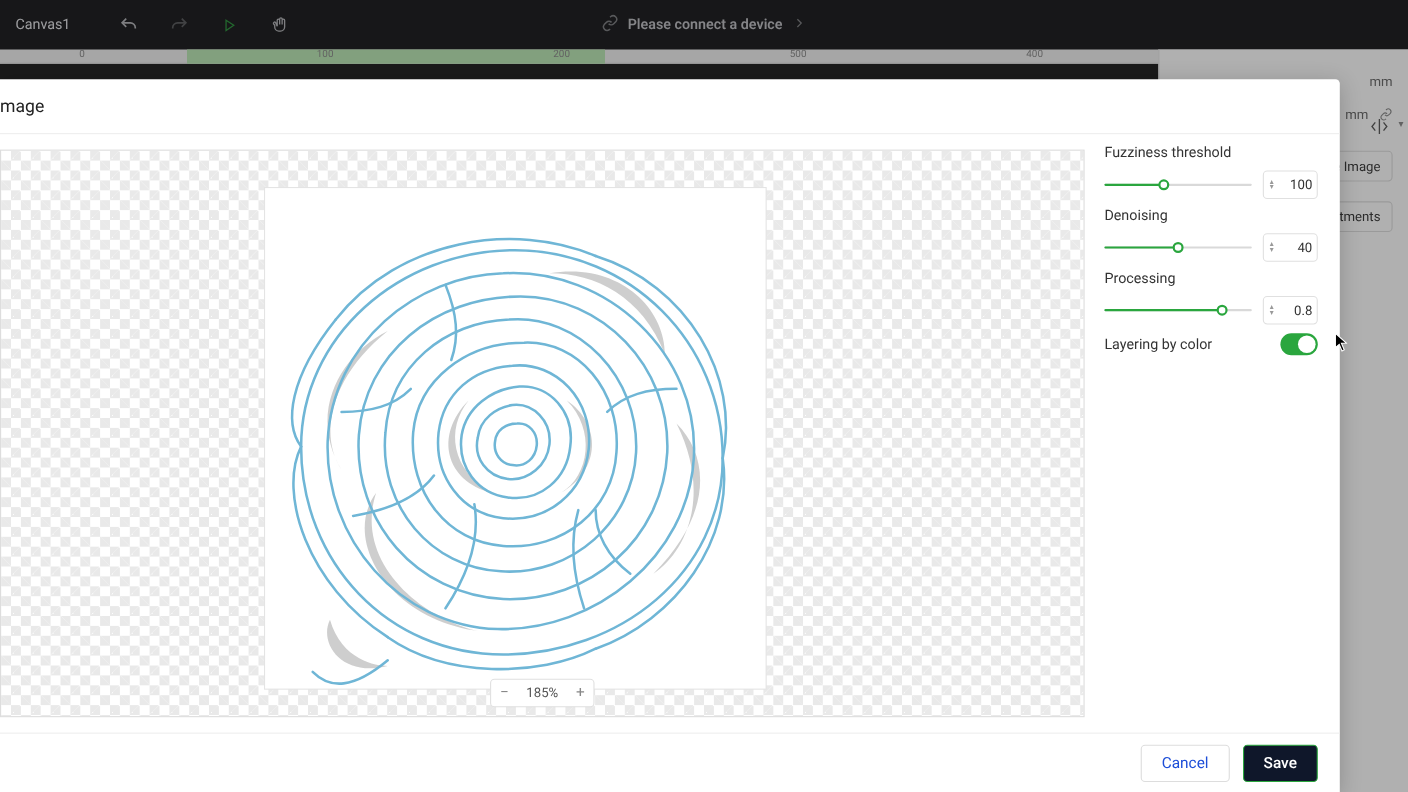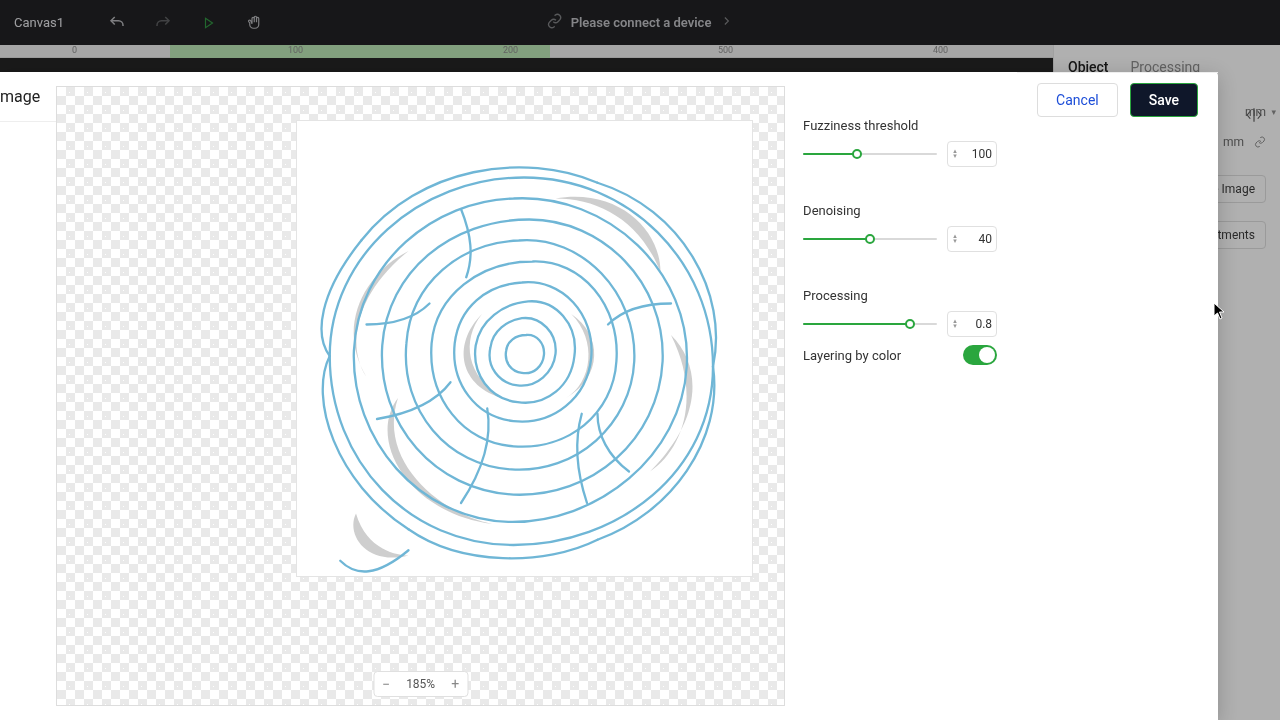--- a/index.html
+++ b/index.html
@@ -51,21 +51,21 @@
   .overlay {
     position:absolute; left:0; top:0; right:0; bottom:0;
     background: rgba(30,30,30,0.35);
   }
 
   
   .modal {
     position:absolute; left:0; top:72px; width:1218px; height:648px;
     background:#fff; border-top-right-radius:4px;
     box-shadow: 0 4px 20px rgba(0,0,0,.2);
-    display:flex; flex-direction:row;
+    display:flex; flex-direction:column;
   }
   .modal-head {
     height:50px; display:flex; align-items:center; padding:0 16px 0 0;
     font-size:16px; color:#222; border-bottom:1px solid #eee;
   }
   .modal-body { flex:1; display:flex; overflow:hidden; }
   .modal-foot {
     height:54px; border-top:1px solid #eee;
     display:flex; align-items:center; justify-content:flex-end; gap:12px;
     padding:0 20px;
@@ -101,21 +101,21 @@
   }
   .zoom .zb { width:24px; text-align:center; cursor:pointer; color:#888; font-size:14px;}
   .zoom .zv { padding:0 8px; }
 
   
   .controls {
     width:214px; padding:10px 20px 0 0;
     font-size:13px; color:#333;
   }
   .ctrl { margin-bottom:8px; }
-  .ctrl .lbl { margin-bottom:8px; color:#333;margin-top:36px; }
+  .ctrl .lbl { margin-bottom:8px; color:#333; }
   .ctrl .row { display:flex; align-items:center; gap:10px; }
   .slider {
     flex:1; position:relative; height:16px;
   }
   .slider .track {
     position:absolute; left:0; right:0; top:7px; height:2px; background:#d9d9d9; border-radius:2px;
   }
   .slider .fill {
     position:absolute; left:0; top:7px; height:2px; background:#2aa63e; border-radius:2px;
   }
@@ -194,24 +194,20 @@
 <div class="rulerwrap">
   <div class="sel"></div>
   <span style="left:72px">0</span>
   <span style="left:288px">100</span>
   <span style="left:503px">200</span>
   <span style="left:718px">500</span>
   <span style="left:933px">400</span>
 </div>
 
 <div class="right-col-bg">
-  <div class="tabs">
-    <div class="act">Object</div>
-    <div>Processing</div>
-  </div>
   <div class="flip">
     <svg viewBox="0 0 24 24" width="18" height="18" fill="none" stroke="#555" stroke-width="1.6">
         <path d="M12 3v18"></path>
         <path d="M7 7l-4 5 4 5"></path>
         <path d="M17 7l4 5-4 5"></path>
       </svg>
     <span style="font-size:9px;position:absolute;right:-10px;top:4px;color:#888">▾</span>
   </div>
   <div class="bodybg">
     <div class="mm">

